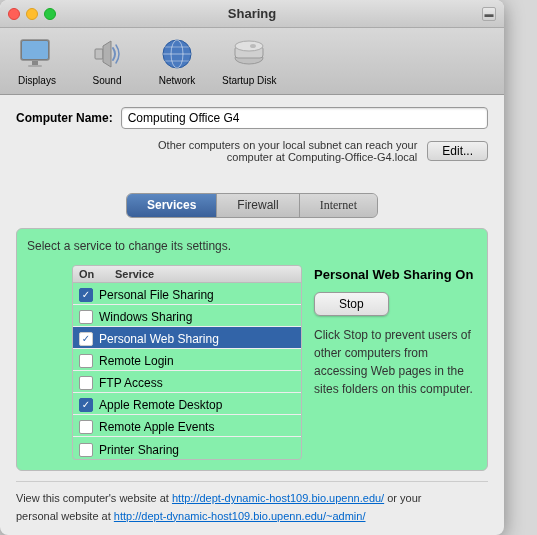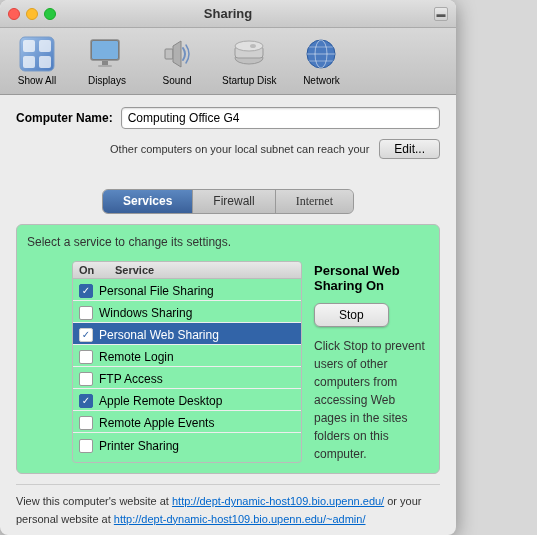--- a/index.html
+++ b/index.html
@@ -6,21 +6,21 @@
     body {
       width: 537px;
       height: 535px;
       font-family: 'Lucida Grande', 'Helvetica Neue', Arial, sans-serif;
       font-size: 12px;
       background: #d8d8d8;
       color: #000;
       overflow: hidden;
     }
     .window {
-      width: 456px;
+      width: 504px;
       height: 535px;
       background: #ececec;
       border-radius: 8px;
       box-shadow: 0 4px 20px rgba(0,0,0,0.4);
       display: flex;
       flex-direction: column;
       overflow: hidden;
     }
     .title-bar {
       background: linear-gradient(to bottom, #e0e0e0, #c8c8c8);
@@ -346,38 +346,20 @@
       <div class="tl tl-yellow"></div>
       <div class="tl tl-green"></div>
     </div>
     <span class="title-text">Sharing</span>
     <div class="collapse-btn">
       <span style="font-size:9px; color:#555;">▬</span>
     </div>
   </div>
 
   <div class="toolbar">
-    <div class="toolbar-item">
-      <div class="toolbar-icon">
-        <svg width="36" height="36" viewBox="0 0 36 36">
-          <rect x="1" y="1" width="34" height="34" rx="5" fill="url(#grad1)" stroke="#7a9cc8" stroke-width="1"></rect>
-          <defs>
-            <linearGradient id="grad1" x1="0" y1="0" x2="1" y2="1">
-              <stop offset="0%" stop-color="#9ec0e8"></stop>
-              <stop offset="100%" stop-color="#4a7abf"></stop>
-            </linearGradient>
-          </defs>
-          <rect x="4" y="4" width="12" height="12" rx="2" fill="white" opacity="0.7"></rect>
-          <rect x="20" y="4" width="12" height="12" rx="2" fill="white" opacity="0.7"></rect>
-          <rect x="4" y="20" width="12" height="12" rx="2" fill="white" opacity="0.7"></rect>
-          <rect x="20" y="20" width="12" height="12" rx="2" fill="white" opacity="0.7"></rect>
-        </svg>
-      </div>
-      <span class="toolbar-label">Show All</span>
-    </div>
 
     <div class="toolbar-item">
       <div class="toolbar-icon">
         <svg width="36" height="36" viewBox="0 0 36 36">
           <rect x="2" y="4" width="28" height="20" rx="2" fill="#555" stroke="#888" stroke-width="1.5"></rect>
           <rect x="3" y="5" width="26" height="18" rx="1" fill="#7ab0e0"></rect>
           <rect x="13" y="25" width="6" height="4" fill="#888"></rect>
           <rect x="9" y="29" width="14" height="2" rx="1" fill="#aaa"></rect>
         </svg>
       </div>
@@ -387,58 +369,59 @@
     <div class="toolbar-item">
       <div class="toolbar-icon">
         <svg width="36" height="36" viewBox="0 0 36 36">
           <rect x="6" y="13" width="8" height="10" rx="1" fill="#c0c0c0" stroke="#888" stroke-width="1"></rect>
           <polygon points="14,10 22,5 22,31 14,26" fill="#b0b0b0" stroke="#888" stroke-width="1"></polygon>
           <path d="M24 12 Q28 18 24 24" stroke="#7090c0" stroke-width="2" fill="none" stroke-linecap="round"></path>
           <path d="M27 9 Q33 18 27 27" stroke="#7090c0" stroke-width="1.5" fill="none" stroke-linecap="round"></path>
         </svg>
       </div>
       <span class="toolbar-label">Sound</span>
-    </div>
-
-    <div class="toolbar-item">
-      <div class="toolbar-icon">
-        <svg width="36" height="36" viewBox="0 0 36 36">
-          <ellipse cx="18" cy="22" rx="14" ry="6" fill="#c0c0c0" stroke="#999" stroke-width="1"></ellipse>
-          <rect x="4" y="10" width="28" height="12" rx="3" fill="#d0d0d0" stroke="#999" stroke-width="1"></rect>
-          <ellipse cx="18" cy="10" rx="14" ry="5" fill="#e0e0e0" stroke="#aaa" stroke-width="1"></ellipse>
-          <ellipse cx="22" cy="10" rx="3" ry="2" fill="#bbb"></ellipse>
-        </svg>
-      </div>
-      <span class="toolbar-label">Startup Disk</span>
     </div>
 
     <div class="toolbar-item">
       <div class="toolbar-icon">
         <svg width="36" height="36" viewBox="0 0 36 36">
           <circle cx="18" cy="18" r="14" fill="#4a7abf" stroke="#2a5a9f" stroke-width="1"></circle>
           <ellipse cx="18" cy="18" rx="6" ry="14" fill="none" stroke="rgba(255,255,255,0.5)" stroke-width="1"></ellipse>
           <line x1="4" y1="18" x2="32" y2="18" stroke="rgba(255,255,255,0.5)" stroke-width="1"></line>
           <line x1="6" y1="11" x2="30" y2="11" stroke="rgba(255,255,255,0.4)" stroke-width="1"></line>
           <line x1="6" y1="25" x2="30" y2="25" stroke="rgba(255,255,255,0.4)" stroke-width="1"></line>
         </svg>
       </div>
       <span class="toolbar-label">Network</span>
     </div>
+
+    <div class="toolbar-item">
+      <div class="toolbar-icon">
+        <svg width="36" height="36" viewBox="0 0 36 36">
+          <ellipse cx="18" cy="22" rx="14" ry="6" fill="#c0c0c0" stroke="#999" stroke-width="1"></ellipse>
+          <rect x="4" y="10" width="28" height="12" rx="3" fill="#d0d0d0" stroke="#999" stroke-width="1"></rect>
+          <ellipse cx="18" cy="10" rx="14" ry="5" fill="#e0e0e0" stroke="#aaa" stroke-width="1"></ellipse>
+          <ellipse cx="22" cy="10" rx="3" ry="2" fill="#bbb"></ellipse>
+        </svg>
+      </div>
+      <span class="toolbar-label">Startup Disk</span>
+    </div>
   </div>
 
   <div class="content">
 
     <div class="computer-name-row">
       <span class="computer-name-label">Computer Name:</span>
       <input class="computer-name-input" type="text" value="Computing Office G4" style="">
     </div>
 
     <div class="local-address-row">
       <span class="local-address-text">
         <span>Other computers on your local subnet can reach your</span><br>
+        <span>computer at Computing-Office-G4.local</span>
       </span>
       <button class="edit-button">Edit...</button>
     </div>
 
     <div class="tabs-container">
       <div class="tabs">
         <div class="tab active">Services</div>
         <div class="tab">Firewall</div>
         <div class="tab">Internet</div>
       </div>

